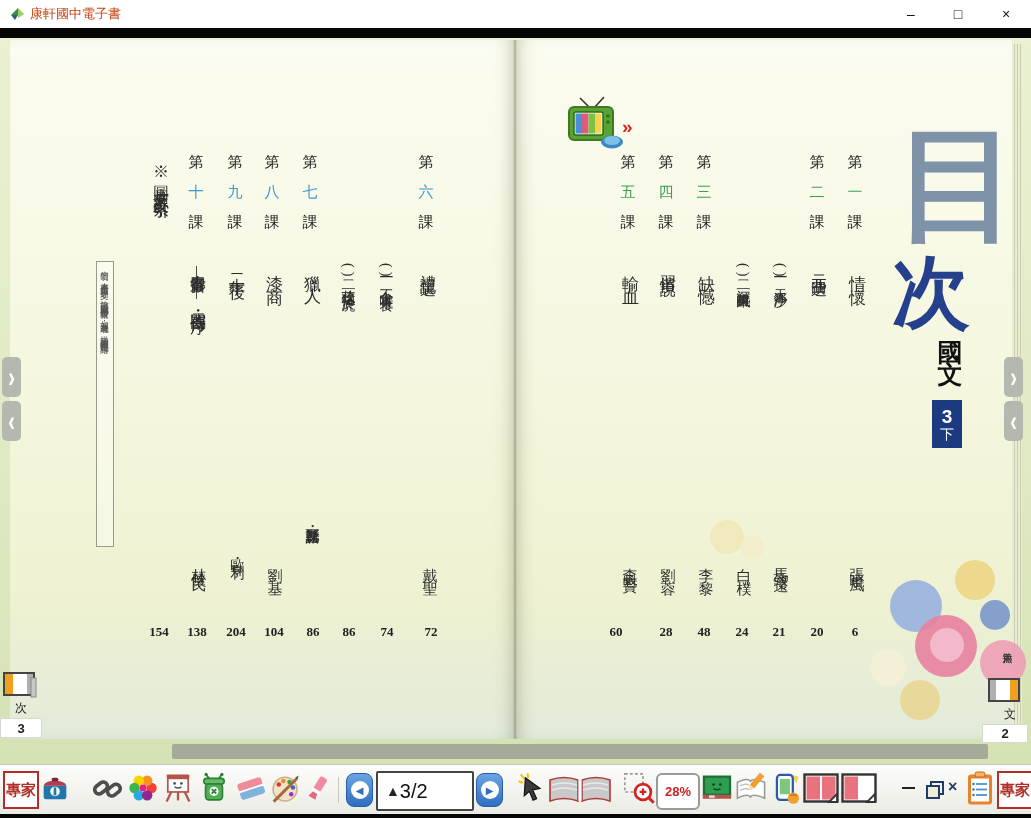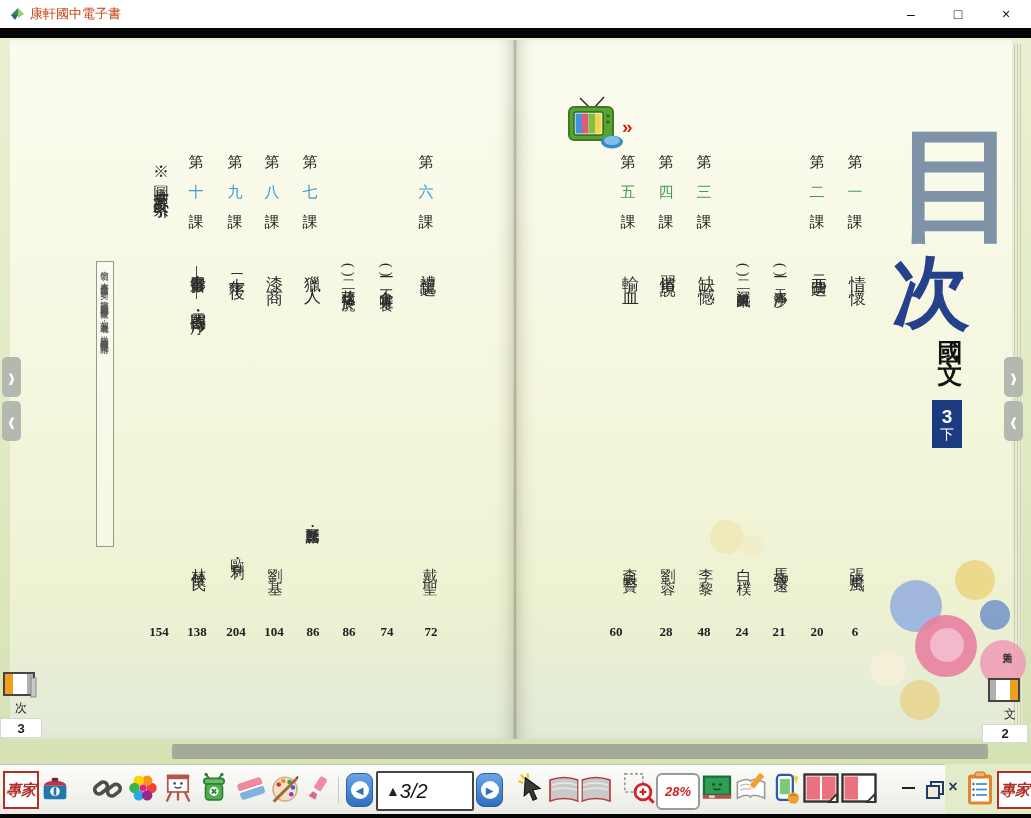--- a/index.html
+++ b/index.html
@@ -64,22 +64,22 @@
         align-items:center;justify-content:center;font-size:20px;font-weight:bold;}
   .chev span{transform:scaleY(1.5);}
   
   .cornerbox{background:#fff;border:1px solid #d8d8d0;display:flex;align-items:center;justify-content:center;
              font-size:13px;color:#222;font-weight:bold;}
   .cornerlabel{font-size:12px;color:#222;}
   .vollabel{writing-mode:vertical-rl;font-size:10px;color:#333;letter-spacing:1px;}
   
   .scrollbar{left:172px;top:744px;width:816px;height:15px;background:#a5aa99;border-radius:2px;}
   
-  .toolbar{left:0;top:764px;width:945px;height:50px;background:linear-gradient(180deg,#fcfcfa,#ebebe5);
-           border-top:1px solid #c8c8c2;font-style:italic;}
+  .toolbar{left:0;top:764px;width:1031px;height:50px;background:linear-gradient(180deg,#fcfcfa,#ebebe5);
+           border-top:1px solid #c8c8c2;}
   .tbi{position:absolute;top:6px;width:34px;height:34px;}
   .expert{background:#fff;border:2px solid #b03028;color:#b03028;display:flex;align-items:center;
           justify-content:center;font-weight:bold;font-size:15px;font-family:"Liberation Serif",serif;}
   .navbtn{background:linear-gradient(180deg,#6aa4e4,#2f6fc0);border:1px solid #2a5ca8;border-radius:8px;
           display:flex;align-items:center;justify-content:center;}
   .navbtn .c{width:18px;height:18px;background:#fff;border-radius:50%;display:flex;align-items:center;
              justify-content:center;font-size:10px;color:#2f6fc0;}
   .pagebox{background:#fff;border:2px solid #444;border-radius:2px;display:flex;align-items:center;}
   .pagebox .tri{font-size:14px;color:#222;margin-left:8px;}
   .pagebox .val{flex:1;text-align:left;font-size:20px;color:#111;}

